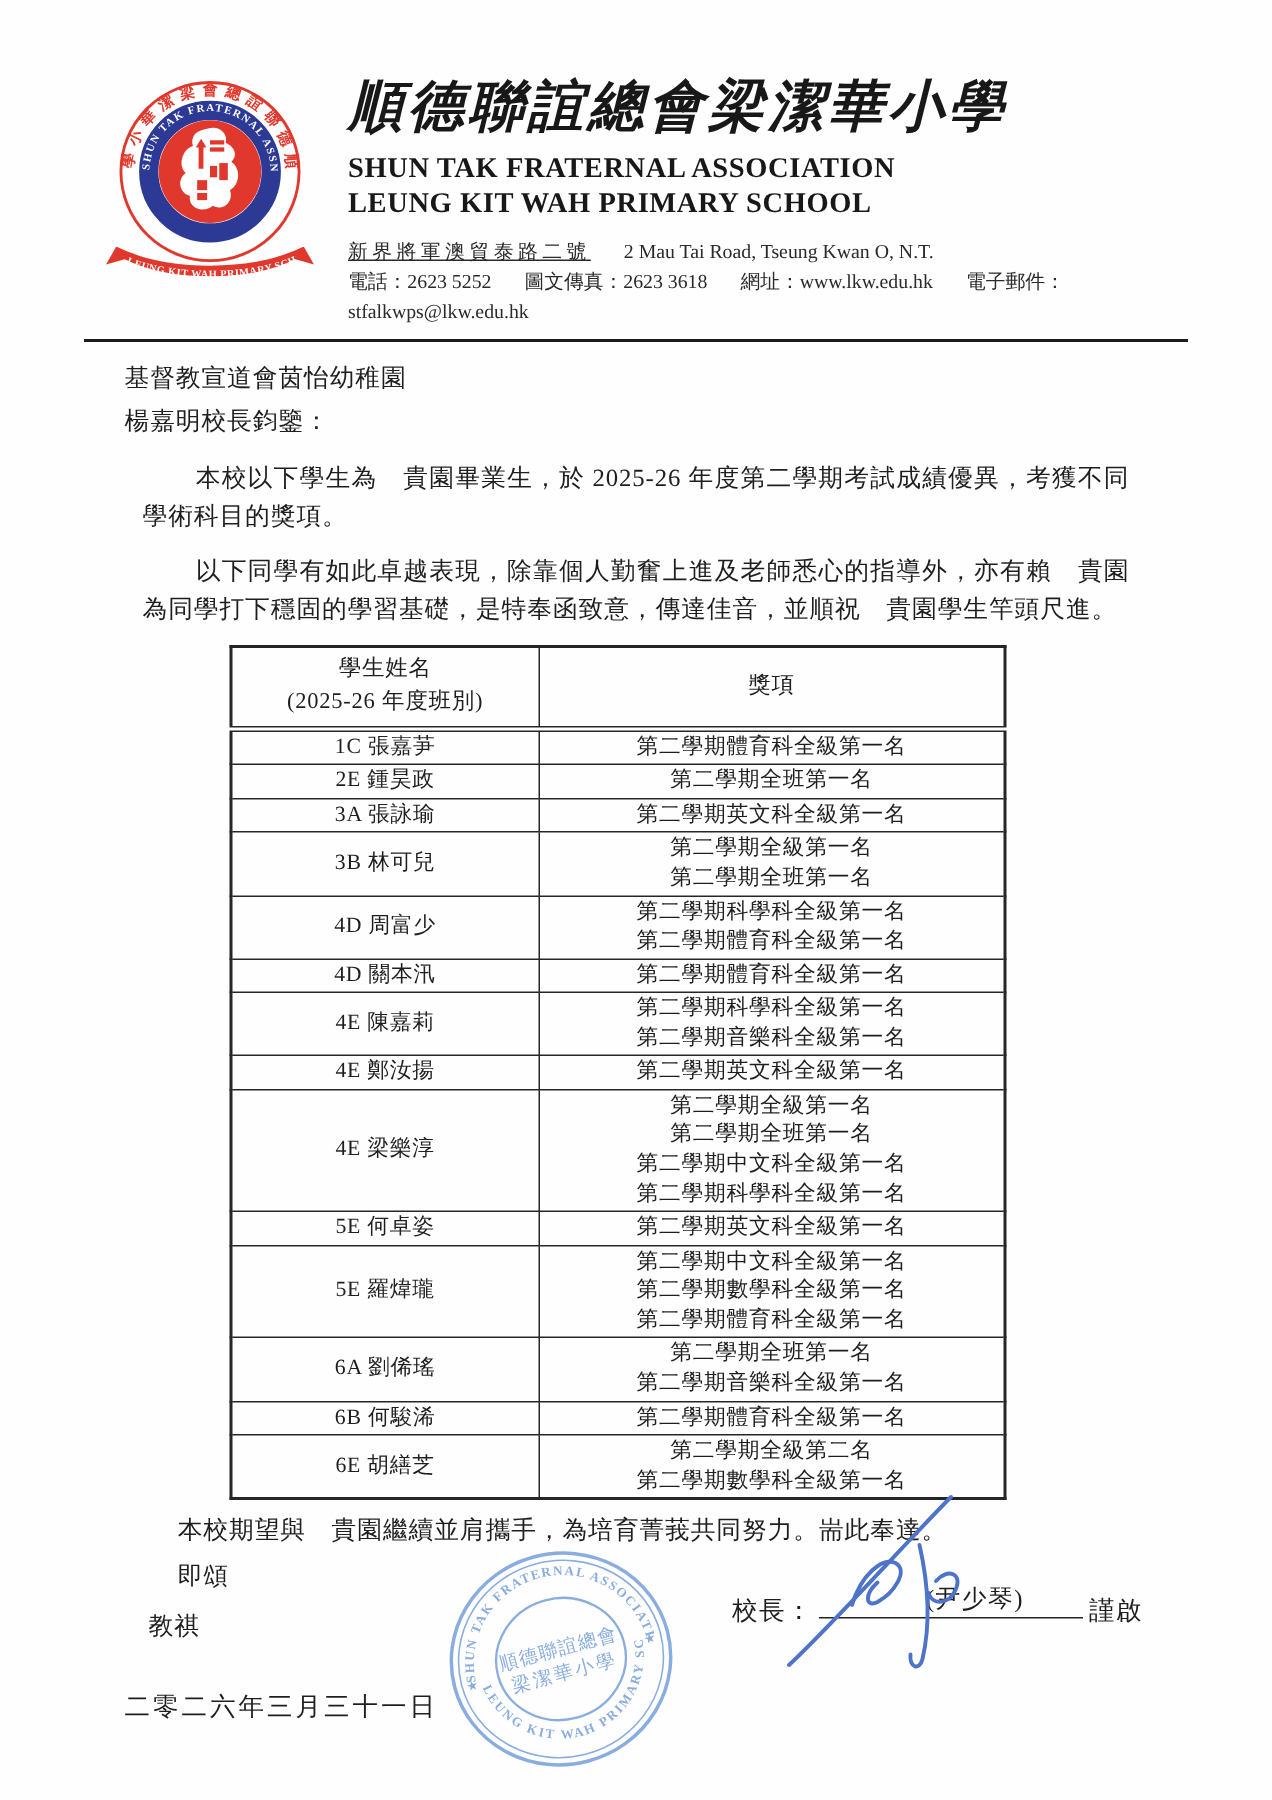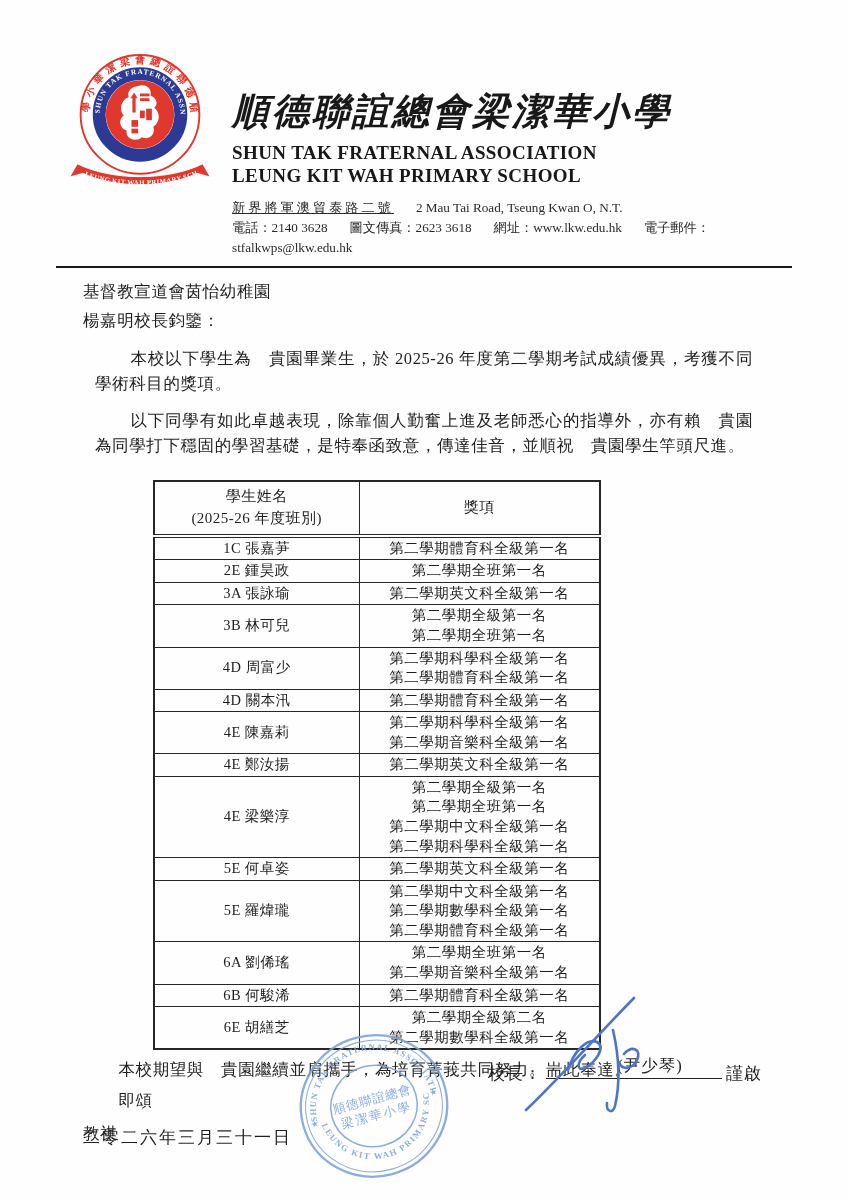--- a/index.html
+++ b/index.html
@@ -3,44 +3,44 @@
 <meta charset="utf-8">
 <style>
   html,body{margin:0;padding:0;background:#9a9a9a;}
   .page{
     position:relative;width:848px;height:1200px;margin:0 auto;background:#fefefe;
     font-family:"Liberation Serif","DejaVu Serif",serif;color:#1e1e1e;overflow:hidden;
   }
   
   .header{display:flex;align-items:flex-start;padding:44px 56px 0 64px;gap:16px;}
   .logo-wrap{width:152px;height:154px;flex:none;}
-  .titles{padding-top:4px;margin-top:40px;}
+  .titles{padding-top:4px;}
   .school-zh{font-size:37px;font-weight:bold;letter-spacing:3px;line-height:1.1;
     margin:4px 0 8px;color:#181818;font-style:italic;}
   .school-en{font-size:19px;font-weight:bold;letter-spacing:.4px;line-height:1.22;color:#181818;}
   .contact{margin-top:11px;font-size:13.2px;color:#2a2a2a;line-height:1.5;}
   .contact .gap{display:inline-block;width:22px;}
   .rule{border-top:2.6px solid #1c1c1c;margin:9px 56px 0 56px;}
   
   .body{padding:10px 83px 0 83px;font-size:16.5px;line-height:1.5;letter-spacing:.6px;}
   .recipient{margin:2px 0 0;}
   .salutation{margin:4px 0 0;}
   p.para{margin:12px 12px 0;text-indent:2.15em;text-align:justify;line-height:1.52;}
   
-  table.awards{border-collapse:collapse;margin:22px 0 0 70px;width:448px;
+  table.awards{border-collapse:collapse;margin:12px 0 0 70px;width:518px;
     border:2.2px solid #262626;font-size:14.5px;table-layout:fixed;}
   .awards th,.awards td{border:1.5px solid #262626;text-align:center;vertical-align:middle;
     padding:1px 6px;line-height:1.35;letter-spacing:.5px;}
   .awards thead th{border-bottom:4px double #262626;padding:4px 6px;line-height:1.45;font-weight:normal;font-size:15px;}
   .col-student{width:205px;}
   .award-line{line-height:1.35;}
   
   .close-para{margin:8px 0 0;text-indent:2.15em;}
   .soon{margin:6px 0 0;text-indent:2.15em;}
-  .kind{margin:8px 0 0;}
+  .kind{margin:8px 16px 0;}
   .sig-row{position:absolute;left:488px;top:1062px;font-size:17px;letter-spacing:1px;white-space:nowrap;}
   .sig-line{display:inline-block;width:176px;border-bottom:1.7px solid #222;height:15px;margin:0 4px;}
   .sig-name{position:absolute;left:562px;top:1055px;width:176px;text-align:center;font-size:16.5px;letter-spacing:1px;}
   .date-line{position:absolute;left:83px;top:1126px;font-size:17px;letter-spacing:2px;}
   .stamp-wrap{position:absolute;left:292px;top:1024px;width:164px;height:166px;opacity:.88;}
   .sig-svg{position:absolute;left:518px;top:992px;width:162px;height:128px;}
 </style>
 </head>
 <body>
 
@@ -82,21 +82,21 @@
     </div>
     <div class="titles">
       <div class="school-zh">順德聯誼總會梁潔華小學</div>
       <div class="school-en">SHUN TAK FRATERNAL ASSOCIATION</div>
       <div class="school-en">LEUNG KIT WAH PRIMARY SCHOOL</div>
       <div class="contact">
         <div>
           <span style="letter-spacing:3px;text-decoration:underline;">新界將軍澳貿泰路二號</span><span class="gap"></span><span>2 Mau Tai Road, Tseung Kwan O, N.T.</span>
         </div>
         <div>
-          <span>電話：2140 3628</span><span class="gap"></span><span>圖文傳真：2623 3618</span><span class="gap"></span><span>網址：www.lkw.edu.hk</span><span class="gap"></span><span>電子郵件：stfalkwps@lkw.edu.hk</span>
+          <span>電話：2623 5252</span><span class="gap"></span><span>圖文傳真：2623 3618</span><span class="gap"></span><span>網址：www.lkw.edu.hk</span><span class="gap"></span><span>電子郵件：stfalkwps@lkw.edu.hk</span>
         </div>
       </div>
     </div>
   </div>
 
   <div class="rule"></div>
 
   <div class="body">
     <div class="recipient">基督教宣道會茵怡幼稚園</div>
     <div class="salutation">楊嘉明校長鈞鑒：</div>

